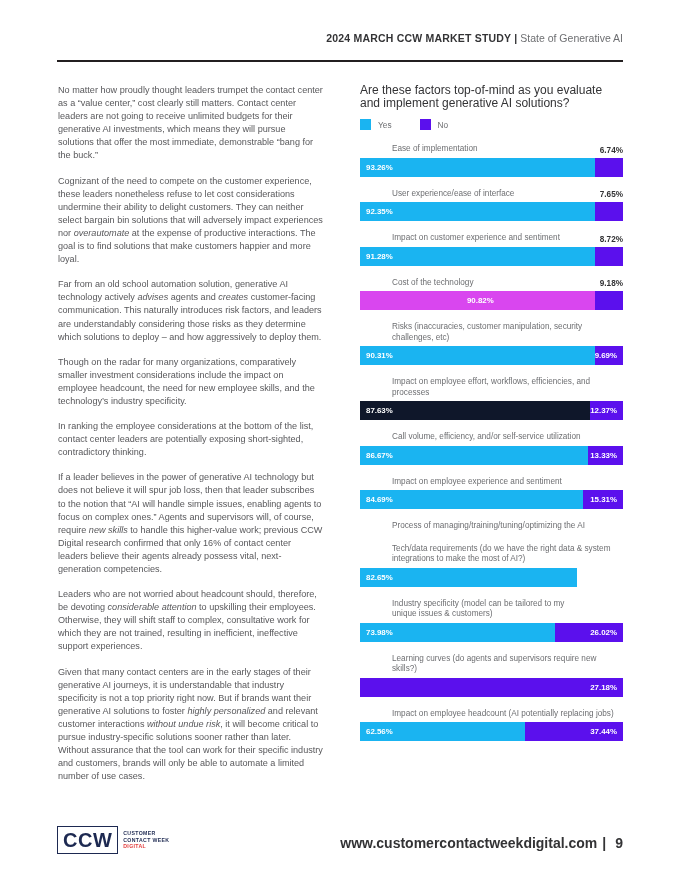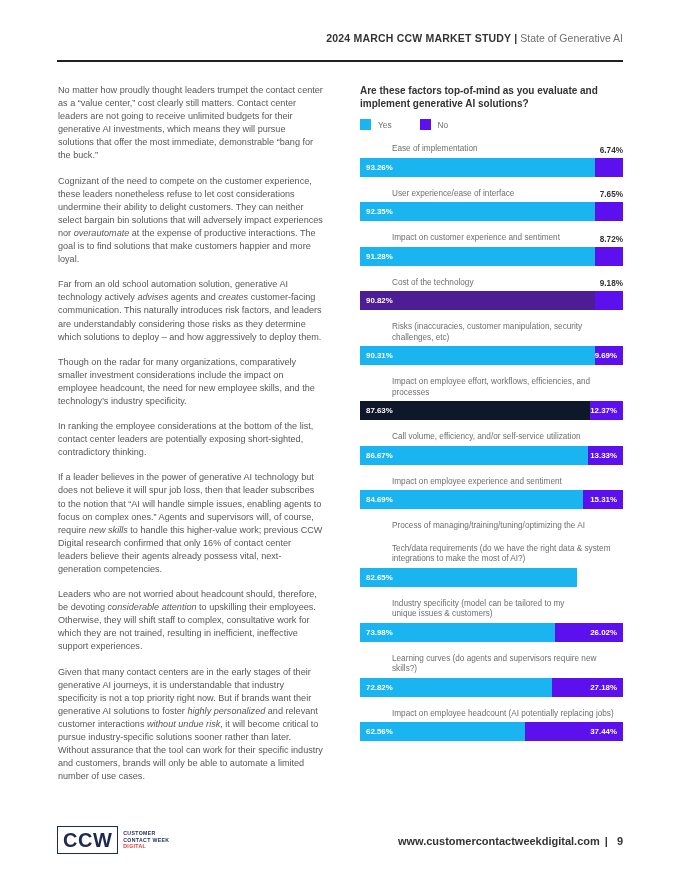--- a/index.html
+++ b/index.html
@@ -39,22 +39,22 @@
   }
   .col-left p:last-child{ margin-bottom:0; }
   .col-left em{ font-style:italic; }
 
   .col-right{
     position:absolute; left:360px; top:84px; width:263px;
   }
 
   
   .chart-title{
-    font-size:10px;
-    font-weight:bold;
+    font-size:12px;
+    font-weight:normal;
     color:#333335;
     line-height:13px;
     margin-bottom:9px;
   }
   .legend{
     display:flex; align-items:center; gap:0; margin-bottom:14px;
   }
   .legend-item{ display:flex; align-items:center; margin-right:28px; }
   .legend-swatch{ width:11px; height:11px; margin-right:7px; }
   .legend-label{ font-size:8.3px; color:#6d6e71; }
@@ -117,21 +117,21 @@
     justify-content:center;
   }
   .logo-words span{
     font-size:5.2px; font-weight:bold; letter-spacing:.35px;
     line-height:6.6px; color:#1d2951;
   }
   .logo-words span.red{ color:#e23b3b; }
 
   .footer-right{
     position:absolute; right:0; top:9px;
-    font-size:11px; font-weight:bold; color:#333335; white-space:nowrap;
+    font-size:14px; font-weight:bold; color:#333335; white-space:nowrap;
   }
   .footer-right .sep{ padding:0 5px; color:#333335; }
   .footer-right .pg{ padding-left:4px; }
 </style>
 </head>
 <body>
 
 <div class="page-header">
   <div class="hdr-line">
     <span class="hdr-strong">2024 MARCH CCW MARKET STUDY</span><span class="hdr-sep">|</span><span class="hdr-sub">State of Generative AI</span>
@@ -204,21 +204,21 @@
             <span class="seg-val hidden">8.72%</span>
           </div>
         </div>
       </div>
       <div class="bar-group">
         <div class="bar-head">
           <div class="bar-label">Cost of the technology</div>
           <div class="bar-out-val">9.18%</div>
         </div>
         <div class="bar-track">
-          <div class="seg-yes" style="width: 90.82%; background: #4c1d95;">
+          <div class="seg-yes" style="width: 90.82%; background: #d946ef; justify-content: center;">
             <span class="seg-val">90.82%</span>
           </div>
           <div class="seg-no" style="background: rgb(91, 16, 237);">
             <span class="seg-val hidden">9.18%</span>
           </div>
         </div>
       </div>
       <div class="bar-group">
         <div class="bar-head">
           <div class="bar-label">Risks (inaccuracies, customer manipulation, security challenges, etc)</div>
@@ -300,23 +300,20 @@
           <div class="seg-no" style="background: rgb(91, 16, 237); padding-left: 7px;">
             <span class="seg-val">26.02%</span>
           </div>
         </div>
       </div>
       <div class="bar-group">
         <div class="bar-head">
           <div class="bar-label">Learning curves (do agents and supervisors require new skills?)</div>
         </div>
         <div class="bar-track">
-          <div class="seg-yes" style="width: 72.82%; background: rgb(26, 180, 241);">
-            <span class="seg-val">72.82%</span>
-          </div>
           <div class="seg-no" style="background: rgb(91, 16, 237);">
             <span class="seg-val">27.18%</span>
           </div>
         </div>
       </div>
       <div class="bar-group">
         <div class="bar-head">
           <div class="bar-label">Impact on employee headcount (AI potentially replacing jobs)</div>
         </div>
         <div class="bar-track">

